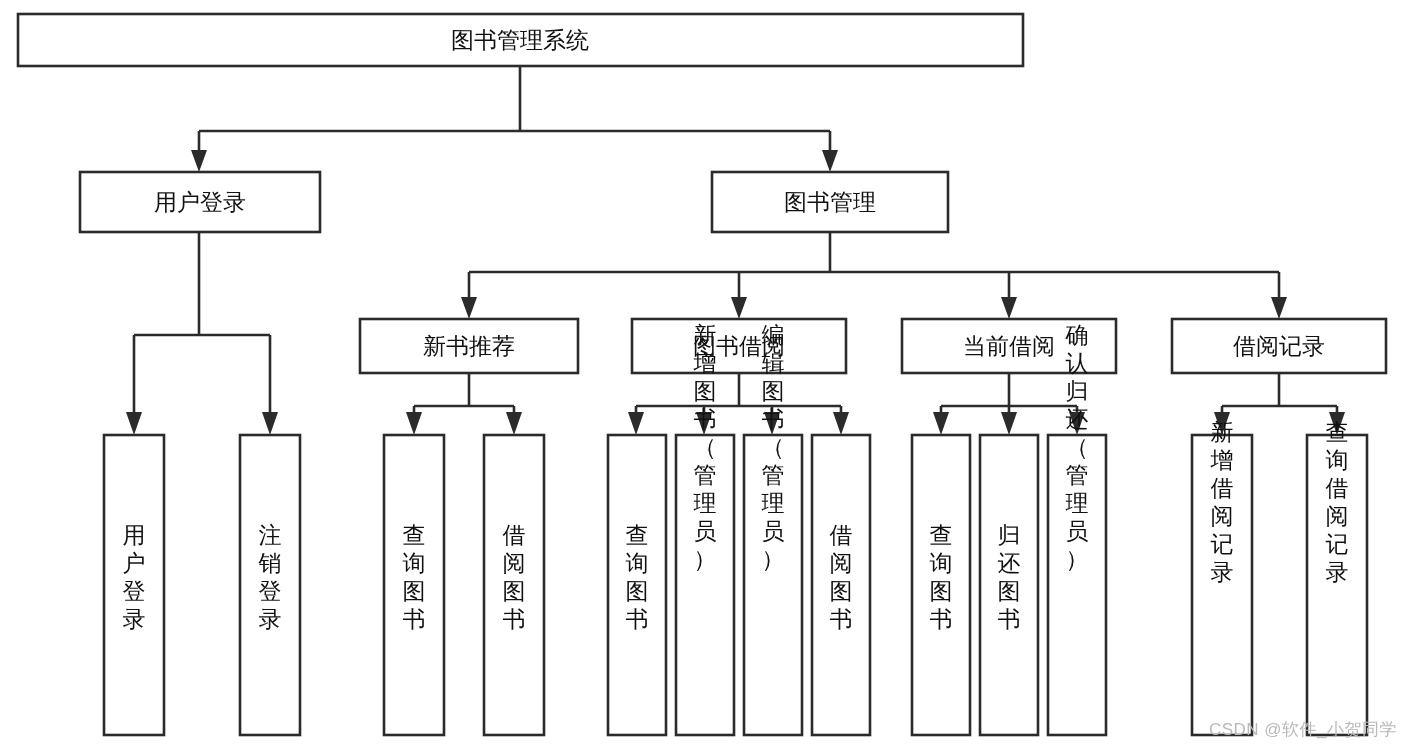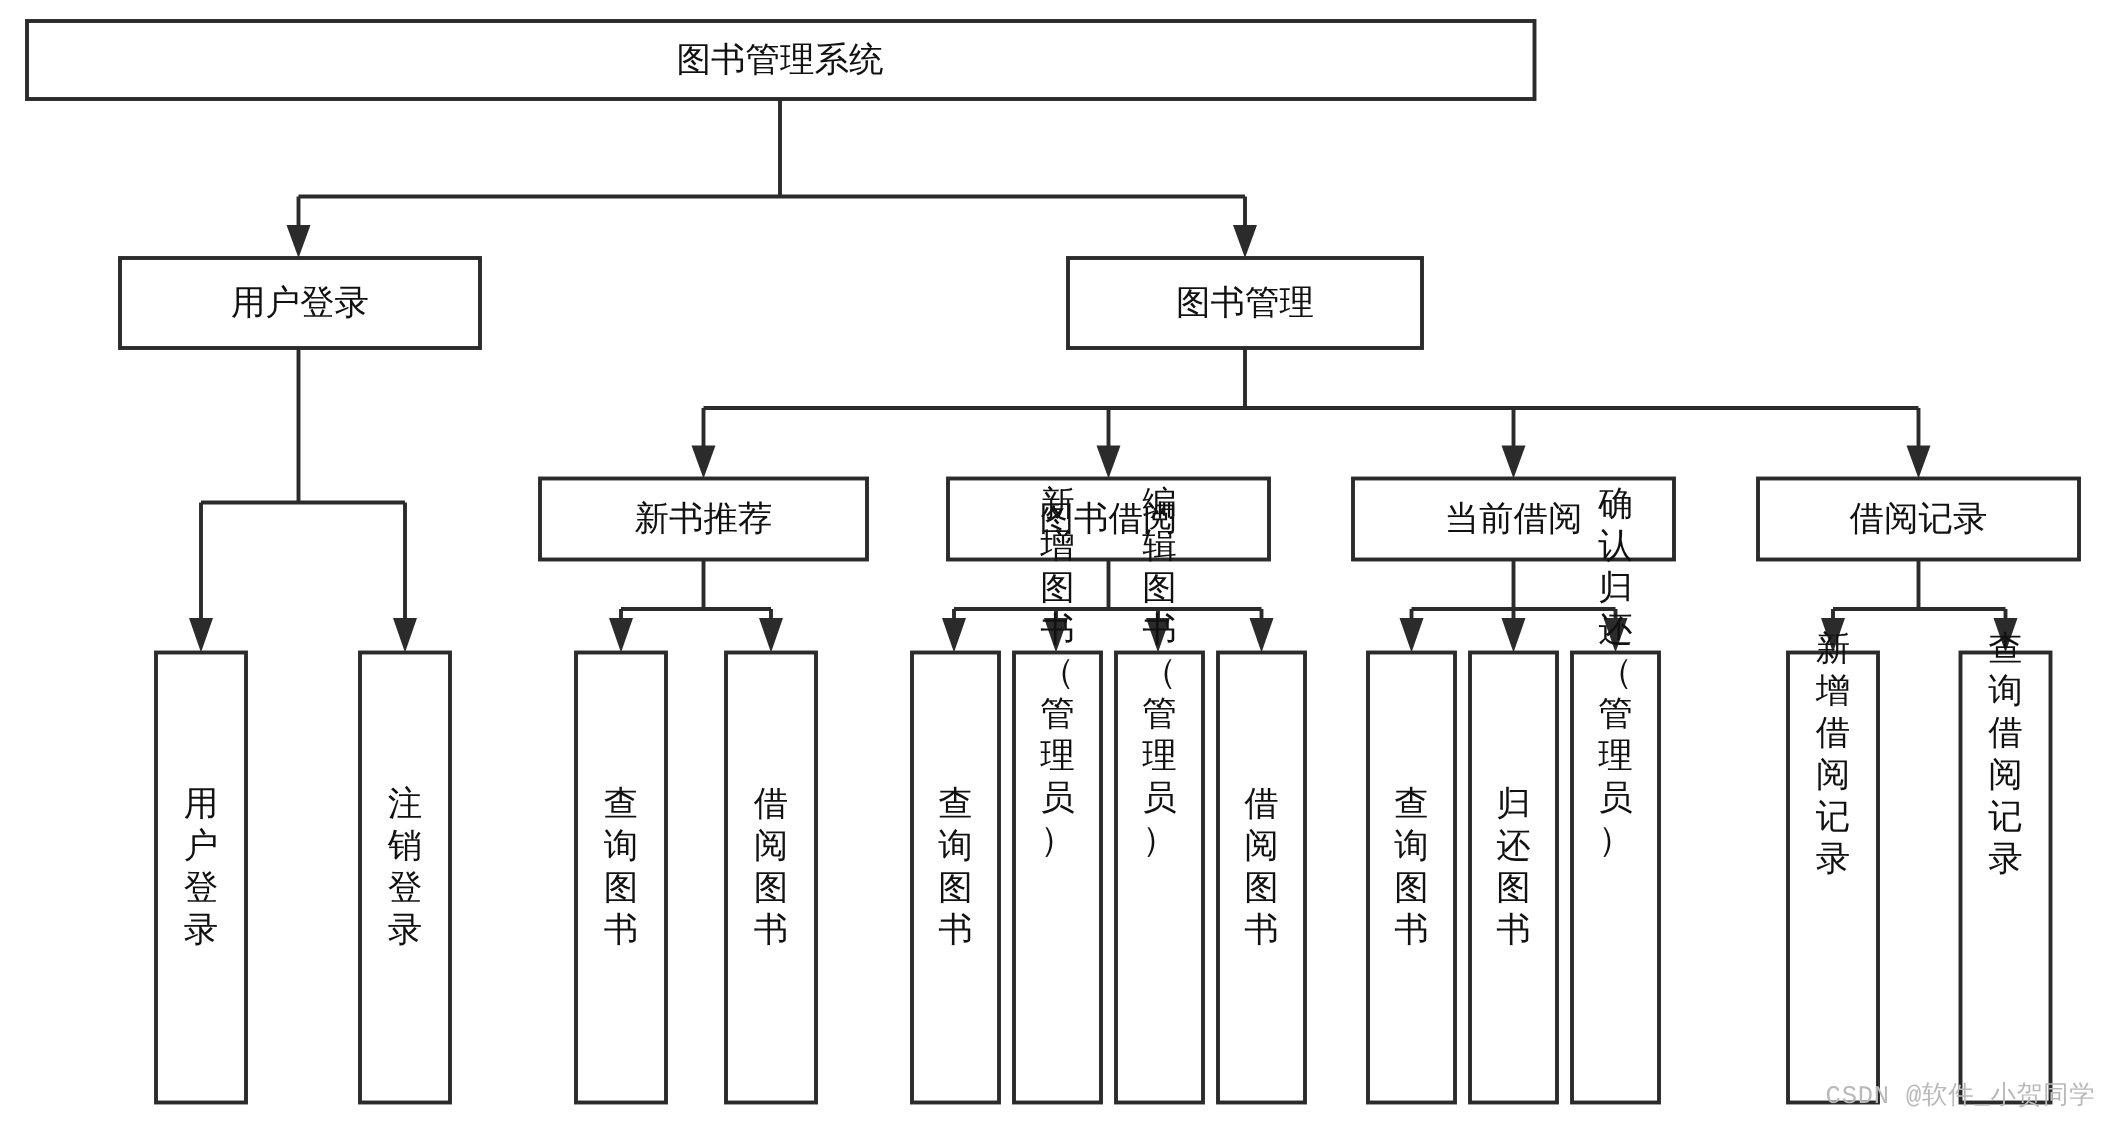--- a/index.html
+++ b/index.html
@@ -45,21 +45,21 @@
     fill: none;
   }
   .arrow-head {
     fill: #2b2b2b;
     stroke: none;
   }
   .watermark {
     position: absolute;
     right: 8px;
     bottom: 6px;
-    font-family: Liberation Mono, monospace;
+    font-family: Liberation Sans, sans-serif;
     font-size: 17px;
     color: #b9b9b9;
     white-space: nowrap;
     letter-spacing: 0.5px;
     pointer-events: none;
   }
 </style>
 </head>
 <body>
 

